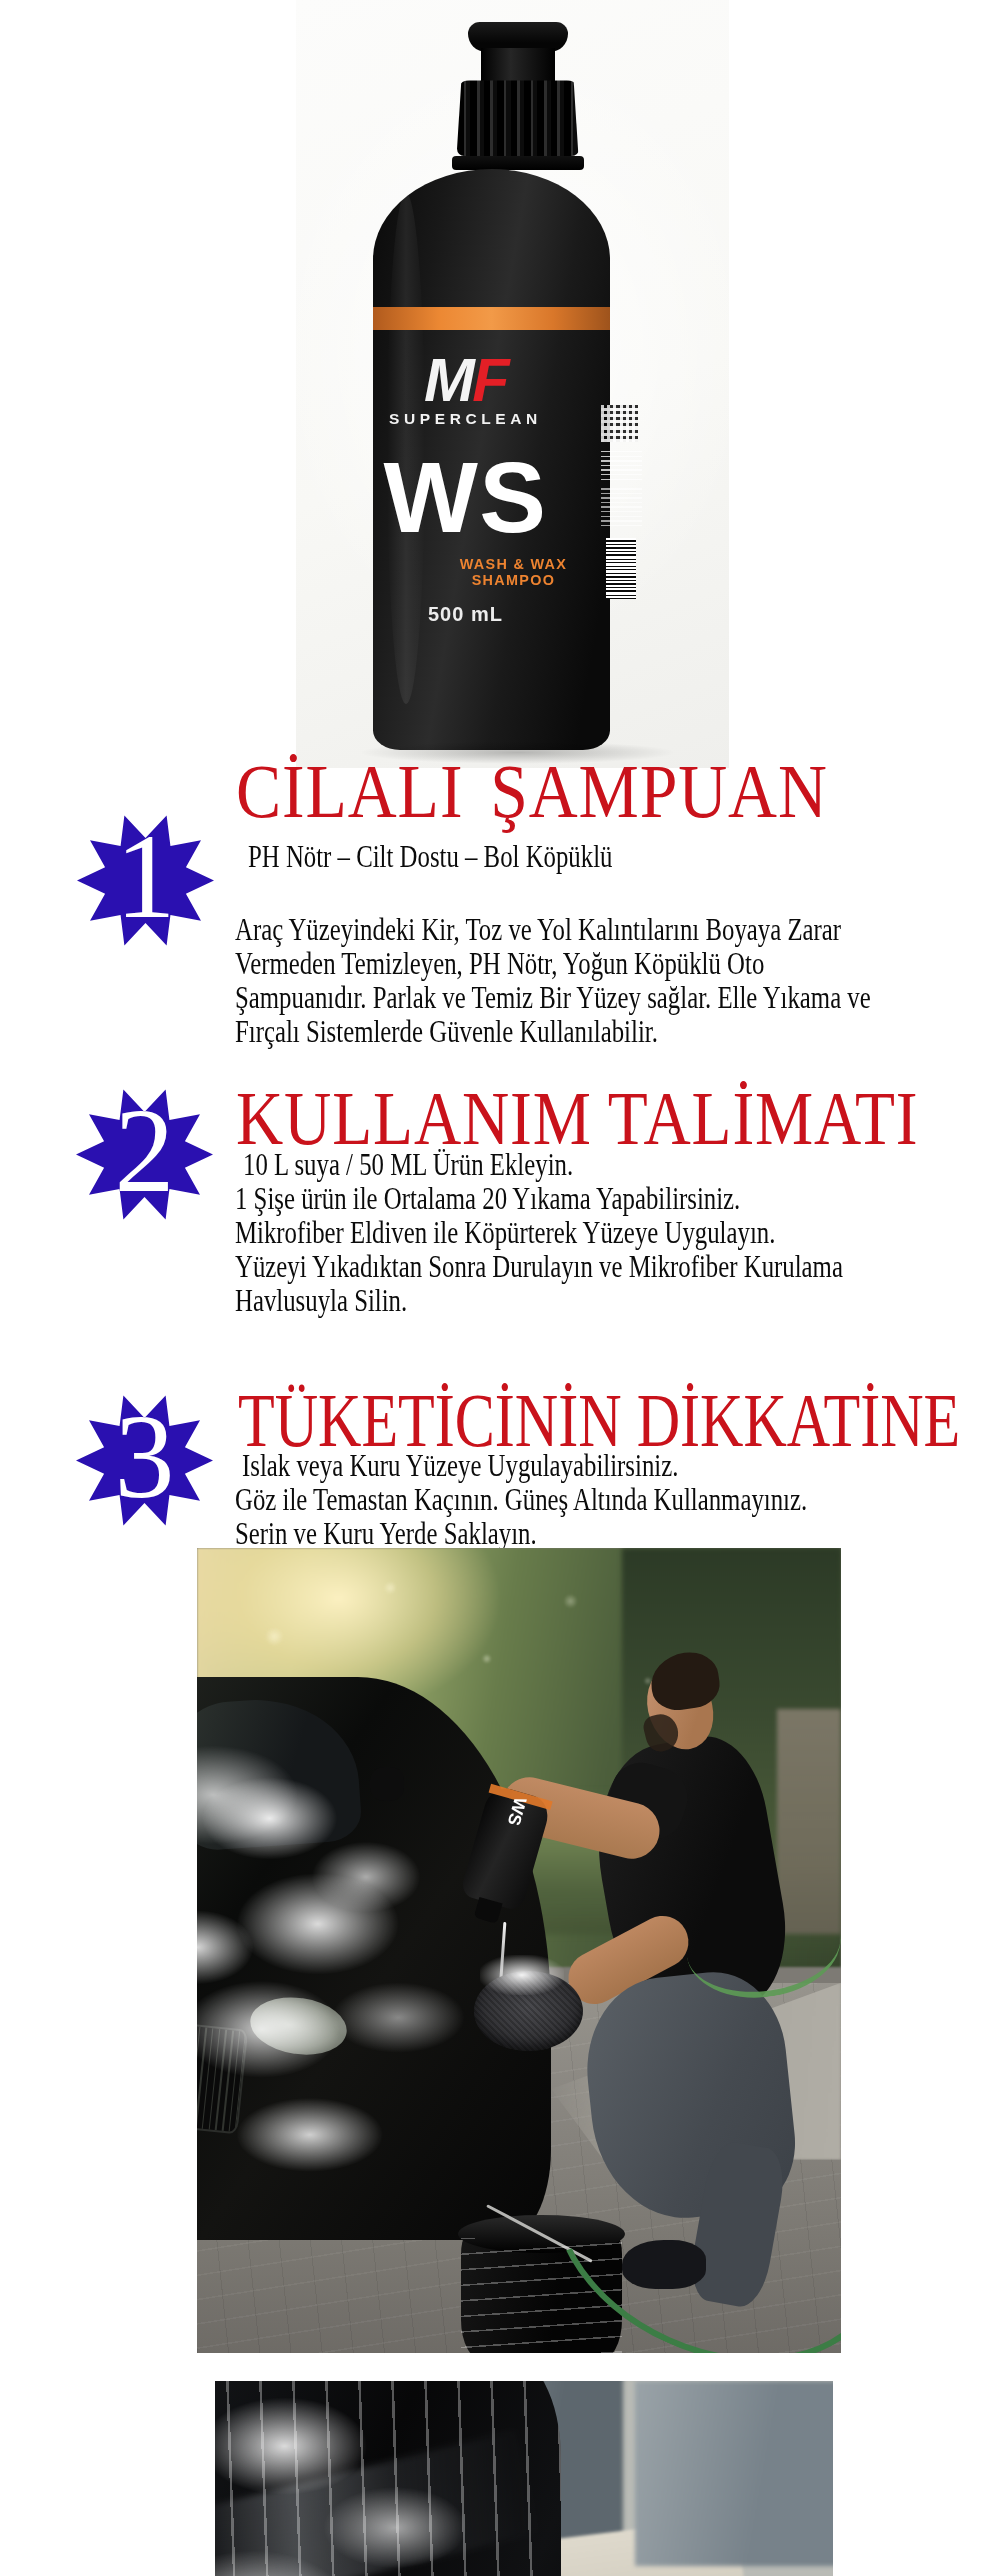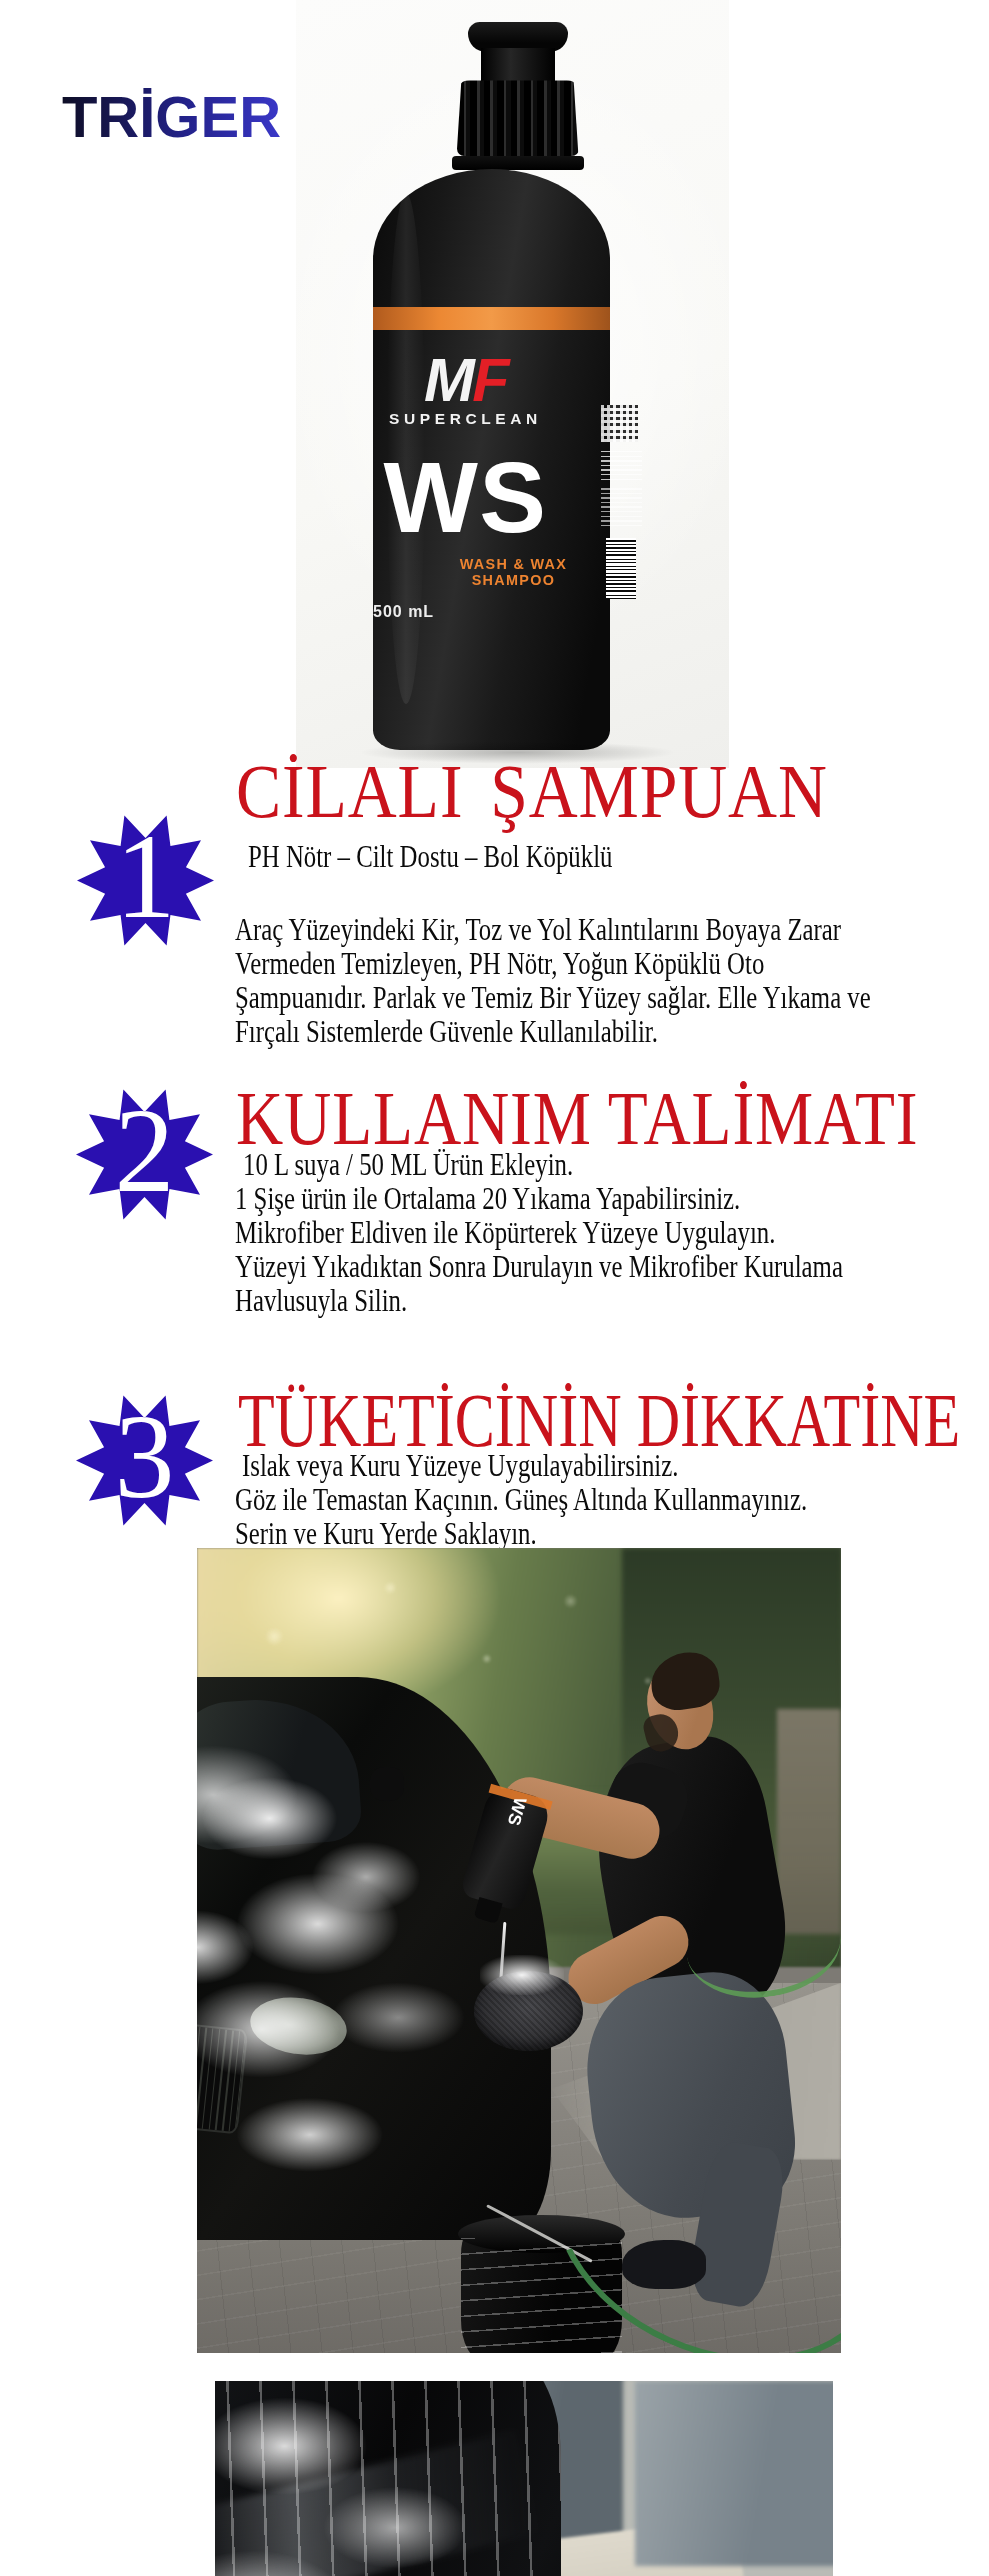--- a/index.html
+++ b/index.html
@@ -48,22 +48,22 @@
   .mf .f{color:#e41f26;}
   .supc{position:absolute;left:0;top:241px;width:78%;text-align:center;
     font-family:"Liberation Sans",sans-serif;font-weight:bold;font-size:15.5px;
     letter-spacing:4.6px;color:#f2f2f2;}
   .ws{position:absolute;left:0;top:278px;width:78%;text-align:center;
     font-family:"Liberation Sans",sans-serif;font-weight:900;font-size:100px;line-height:1;
     letter-spacing:1.5px;color:#ffffff;}
   .wws{position:absolute;left:0;top:387px;width:78%;text-align:center;
     font-family:"Liberation Sans",sans-serif;font-weight:bold;font-size:14.4px;
     letter-spacing:1.3px;color:#ed8330;margin-left:48px;}
-  .vol{position:absolute;left:0;top:434px;width:78%;
-    font-family:"Liberation Sans",sans-serif;font-weight:bold;font-size:16px;
+  .vol{position:absolute;left:0;top:434px;width:78%;text-align:center;
+    font-family:"Liberation Sans",sans-serif;font-weight:bold;font-size:20px;
     letter-spacing:1px;color:#ededed;}
   .qr{position:absolute;left:228px;top:236px;width:37px;height:37px;opacity:.85;
     background-image:
       repeating-linear-gradient(0deg,rgba(255,255,255,.95) 0 3.1px,transparent 3.1px 6.2px),
       repeating-linear-gradient(90deg,#e8e8e8 0 3.1px,#0a0a0a 3.1px 6.2px);}
   .microtext{position:absolute;left:228px;width:41px;
     background:repeating-linear-gradient(180deg,rgba(255,255,255,.75) 0 1.5px,transparent 1.5px 4.6px);}
   .mt1{top:282px;height:30px;}
   .mt2{top:319px;height:40px;opacity:.8;}
   .barcode{position:absolute;left:233px;top:369px;width:30px;height:61px;
@@ -234,21 +234,20 @@
       radial-gradient(ellipse 26% 10% at 58% 30%,rgba(255,255,255,.6),transparent 70%),
       radial-gradient(ellipse 34% 14% at 22% 44%,rgba(255,255,255,.75),transparent 72%),
       radial-gradient(ellipse 30% 10% at 44% 60%,rgba(255,255,255,.6),transparent 70%),
       radial-gradient(ellipse 40% 16% at 12% 70%,rgba(255,255,255,.7),transparent 72%);
     border-radius:0 14% 46% 0 / 0 18% 60% 0;}
 </style>
 </head>
 <body>
 
 <div class="title-block">
-  <span class="title-line">TRİGER</span>
 </div>
 
 <div class="product-photo">
   <div class="bottle">
     <div class="spout-top"></div>
     <div class="spout-stem"></div>
     <div class="cap"></div>
     <div class="neckring"></div>
     <div class="bottle-body">
       <div class="gloss"></div>

